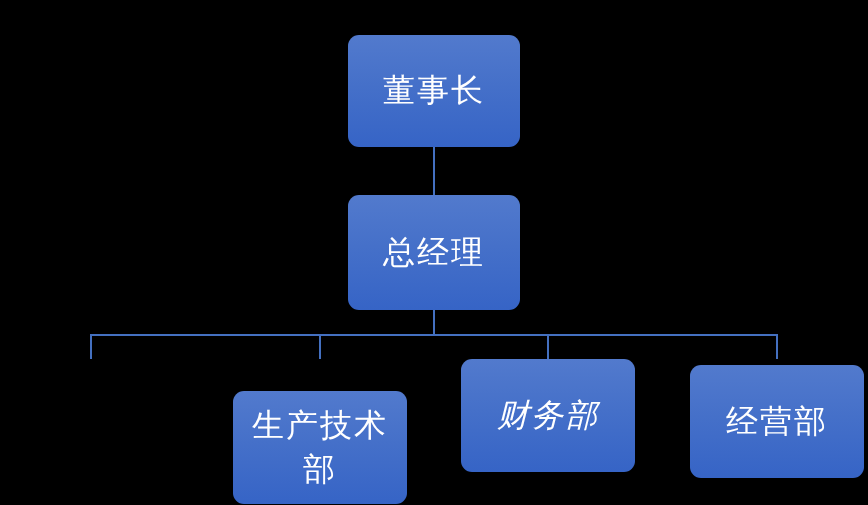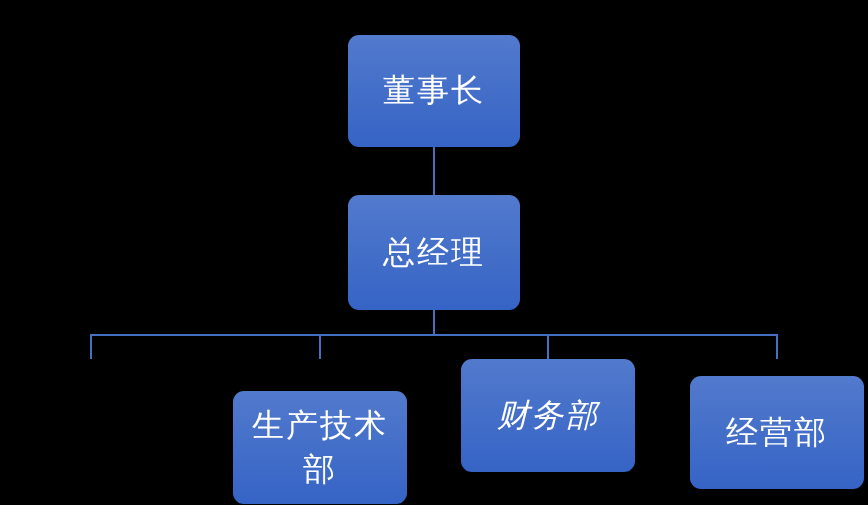--- a/index.html
+++ b/index.html
@@ -33,21 +33,21 @@
   .node span {
     display: inline-block;
   }
   
   .node.chairman { left: 348px; top: 35px;  width: 172px; height: 112px; }
   .node.gm       { left: 348px; top: 195px; width: 172px; height: 115px; }
   
   .node.dept1 { left: 4px;   top: 359px; width: 174px; height: 113px; }
   .node.dept2 { left: 233px; top: 359px; width: 174px; height: 113px; margin-top: 32px; }
   .node.dept3 { left: 461px; top: 359px; width: 174px; height: 113px; font-style: italic; }
-  .node.dept4 { left: 690px; top: 376px; width: 174px; height: 113px; }
+  .node.dept4 { left: 690px; top: 365px; width: 174px; height: 113px; }
 
   .line {
     position: absolute;
     background: #4470C0;
   }
   .v-chairman-gm { left: 433px; top: 147px; width: 2px; height: 48px; }
   .v-gm-bus      { left: 433px; top: 310px; width: 2px; height: 26px; }
   .h-bus         { left: 90px;  top: 334px; width: 688px; height: 2px; }
   .v-drop-1      { left: 90px;  top: 334px; width: 2px; height: 25px; }
   .v-drop-2      { left: 319px; top: 334px; width: 2px; height: 25px; }

